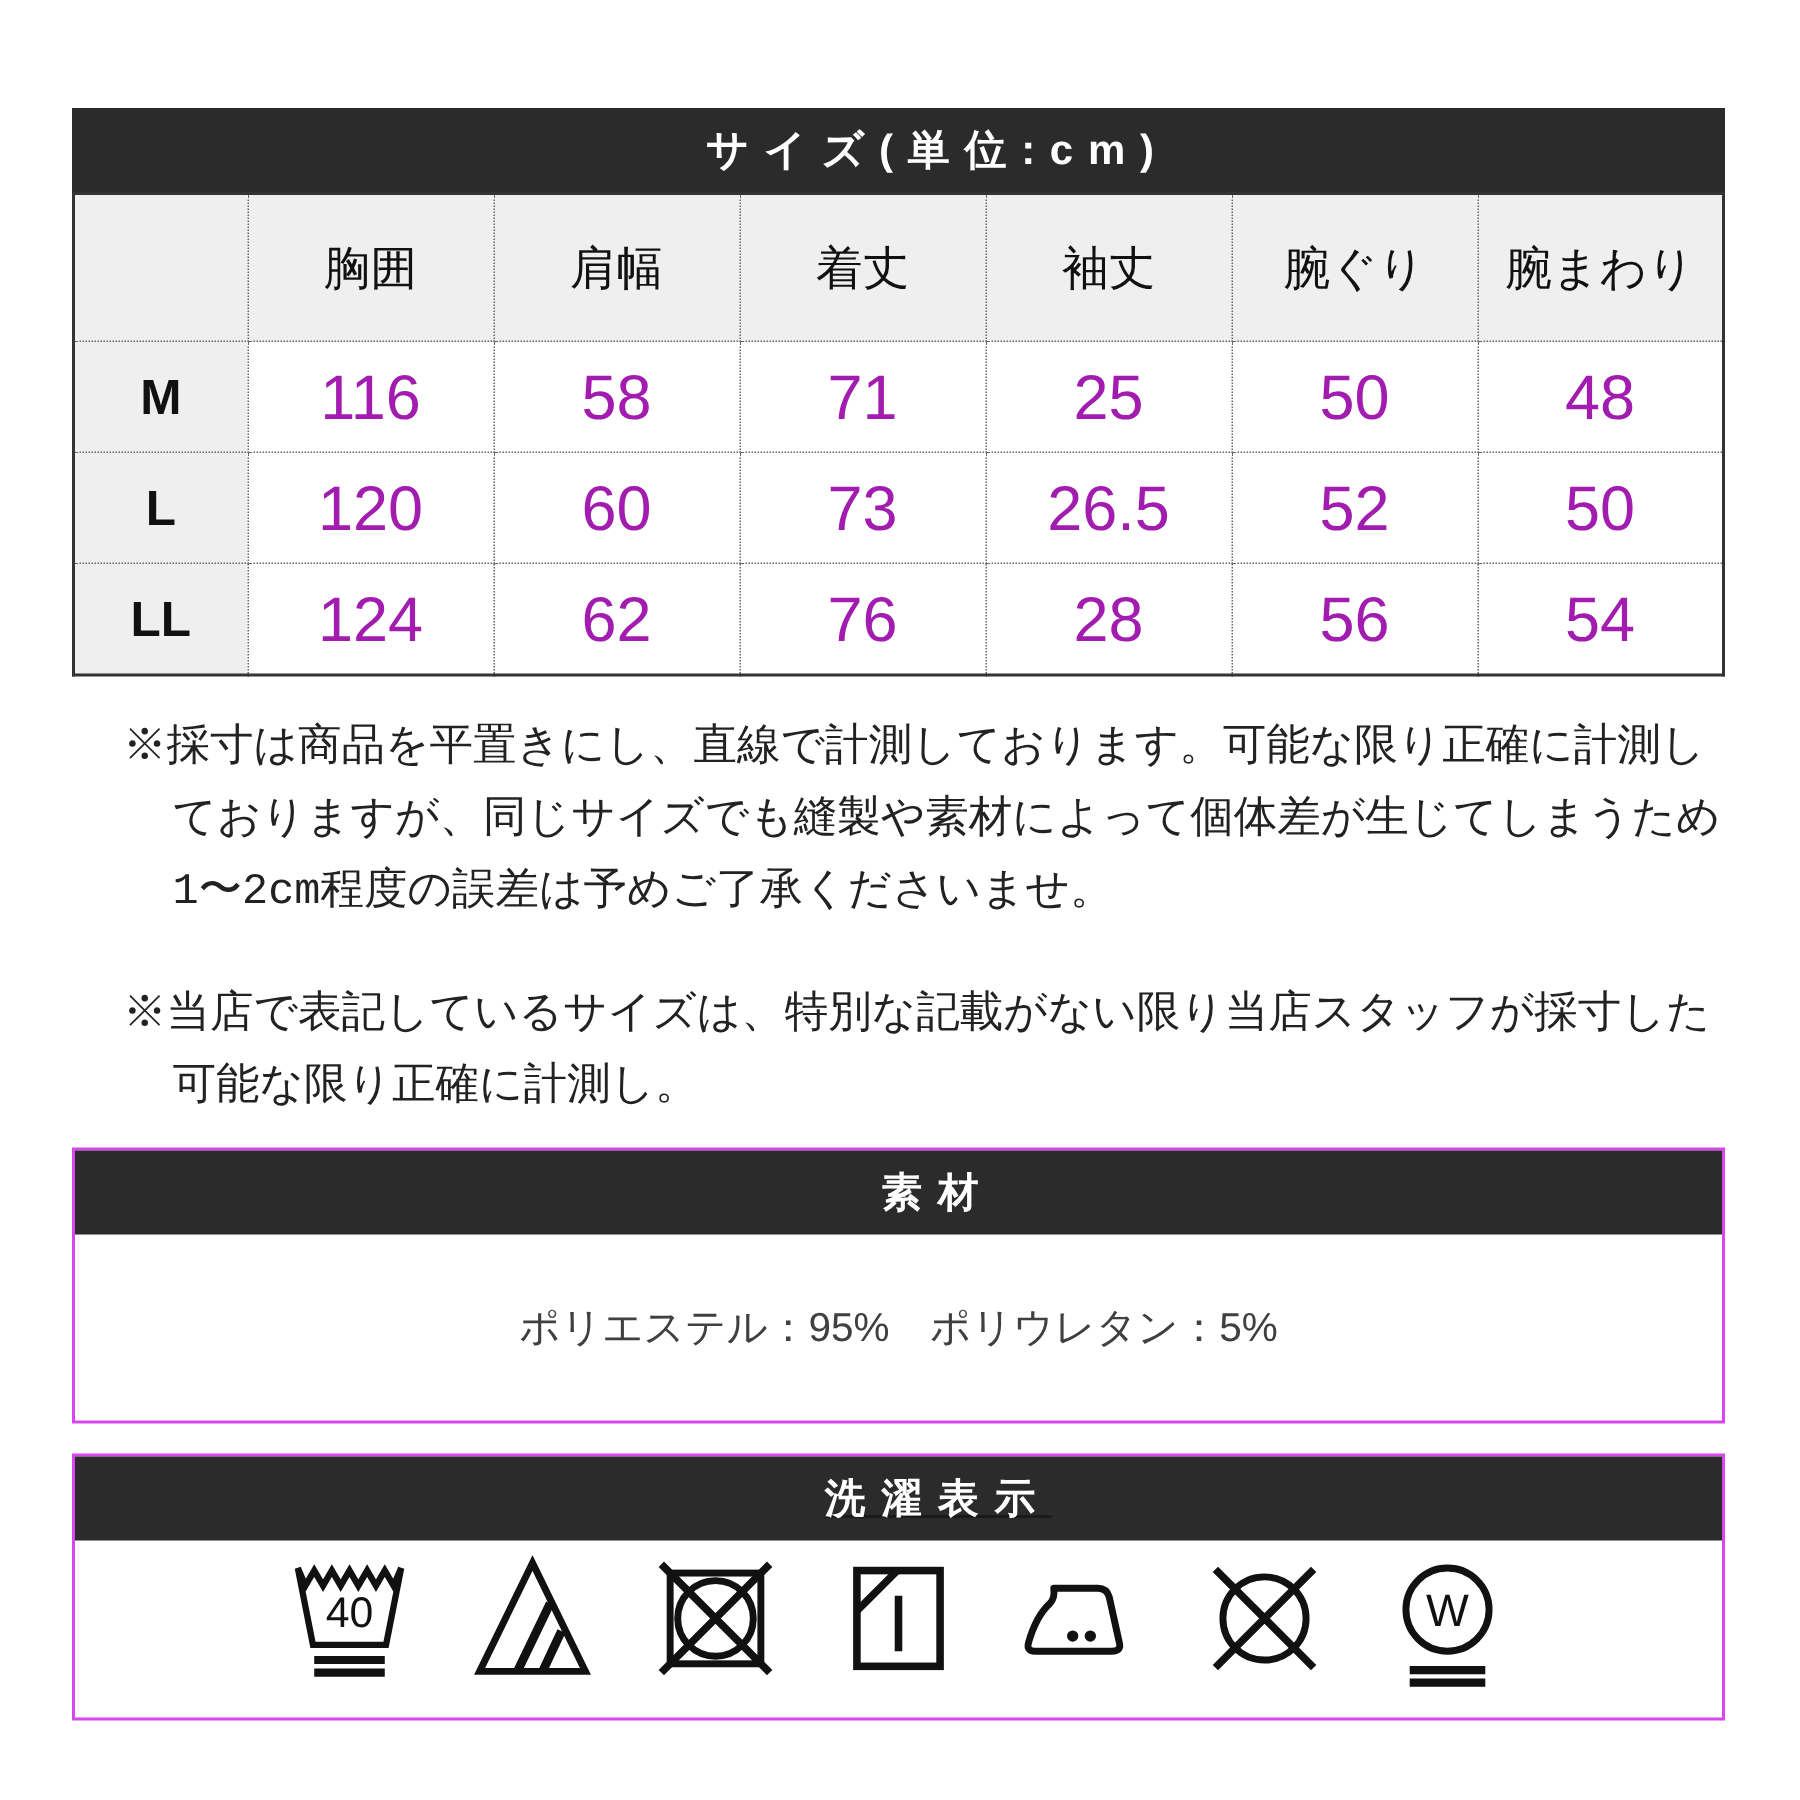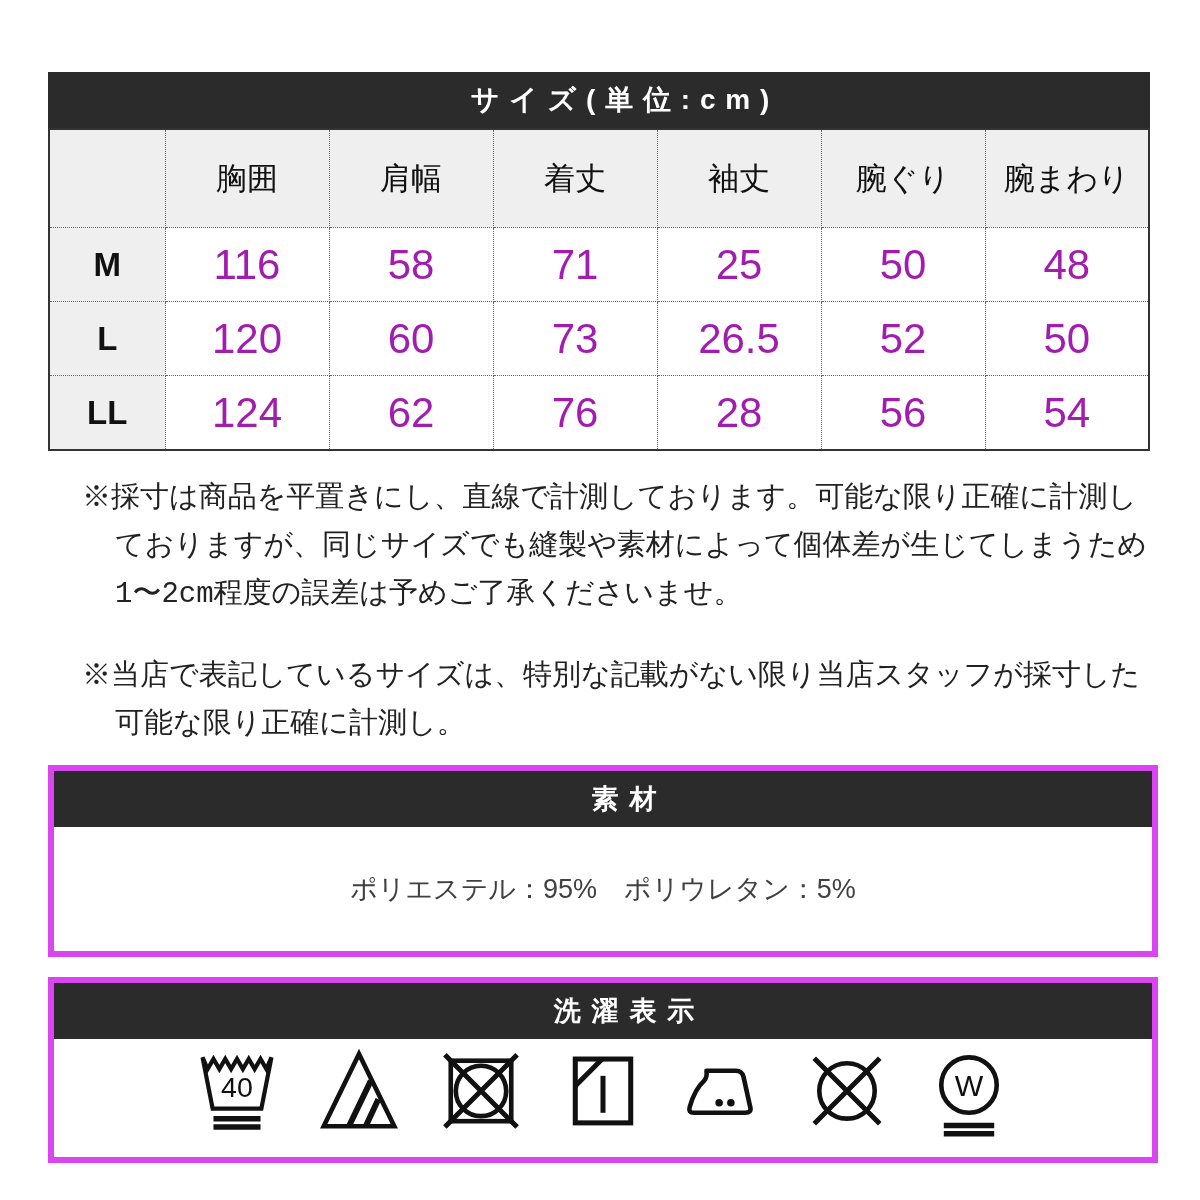--- a/index.html
+++ b/index.html
@@ -37,27 +37,27 @@
 
   
   .note{
     margin:24px 0 0 34px;width:1062px;
     font-size:29px;line-height:48px;color:#222;
     white-space:pre-line;padding-left:33px;text-indent:-33px;font-family:Liberation Mono, monospace;
   }
   .note + .note{margin-top:34px;}
 
   
-  .box{width:1098px;border:6px solid #d946ef;margin-top:16px;background:#fff;}
+  .box{width:1098px;border:2px solid #d946ef;margin-top:16px;background:#fff;}
   .box .bar{height:56px;line-height:56px;font-size:27px;letter-spacing:0.4em;text-indent:0.4em;}
   .material-body{
     height:124px;display:flex;align-items:center;justify-content:center;
     font-size:27px;color:#404040;
   }
-  .laundry-box{margin-top:20px;}
+  .laundry-box{margin-top:20px;text-decoration:underline;}
   .laundry-body{
     padding:10px 0 14px 0;display:flex;justify-content:center;
     align-items:flex-end;gap:38px;border-radius:18px;
   }
   .care-icon{width:84px;height:94px;display:block;}
 </style>
 </head>
 <body>
 
 <div class="page">

